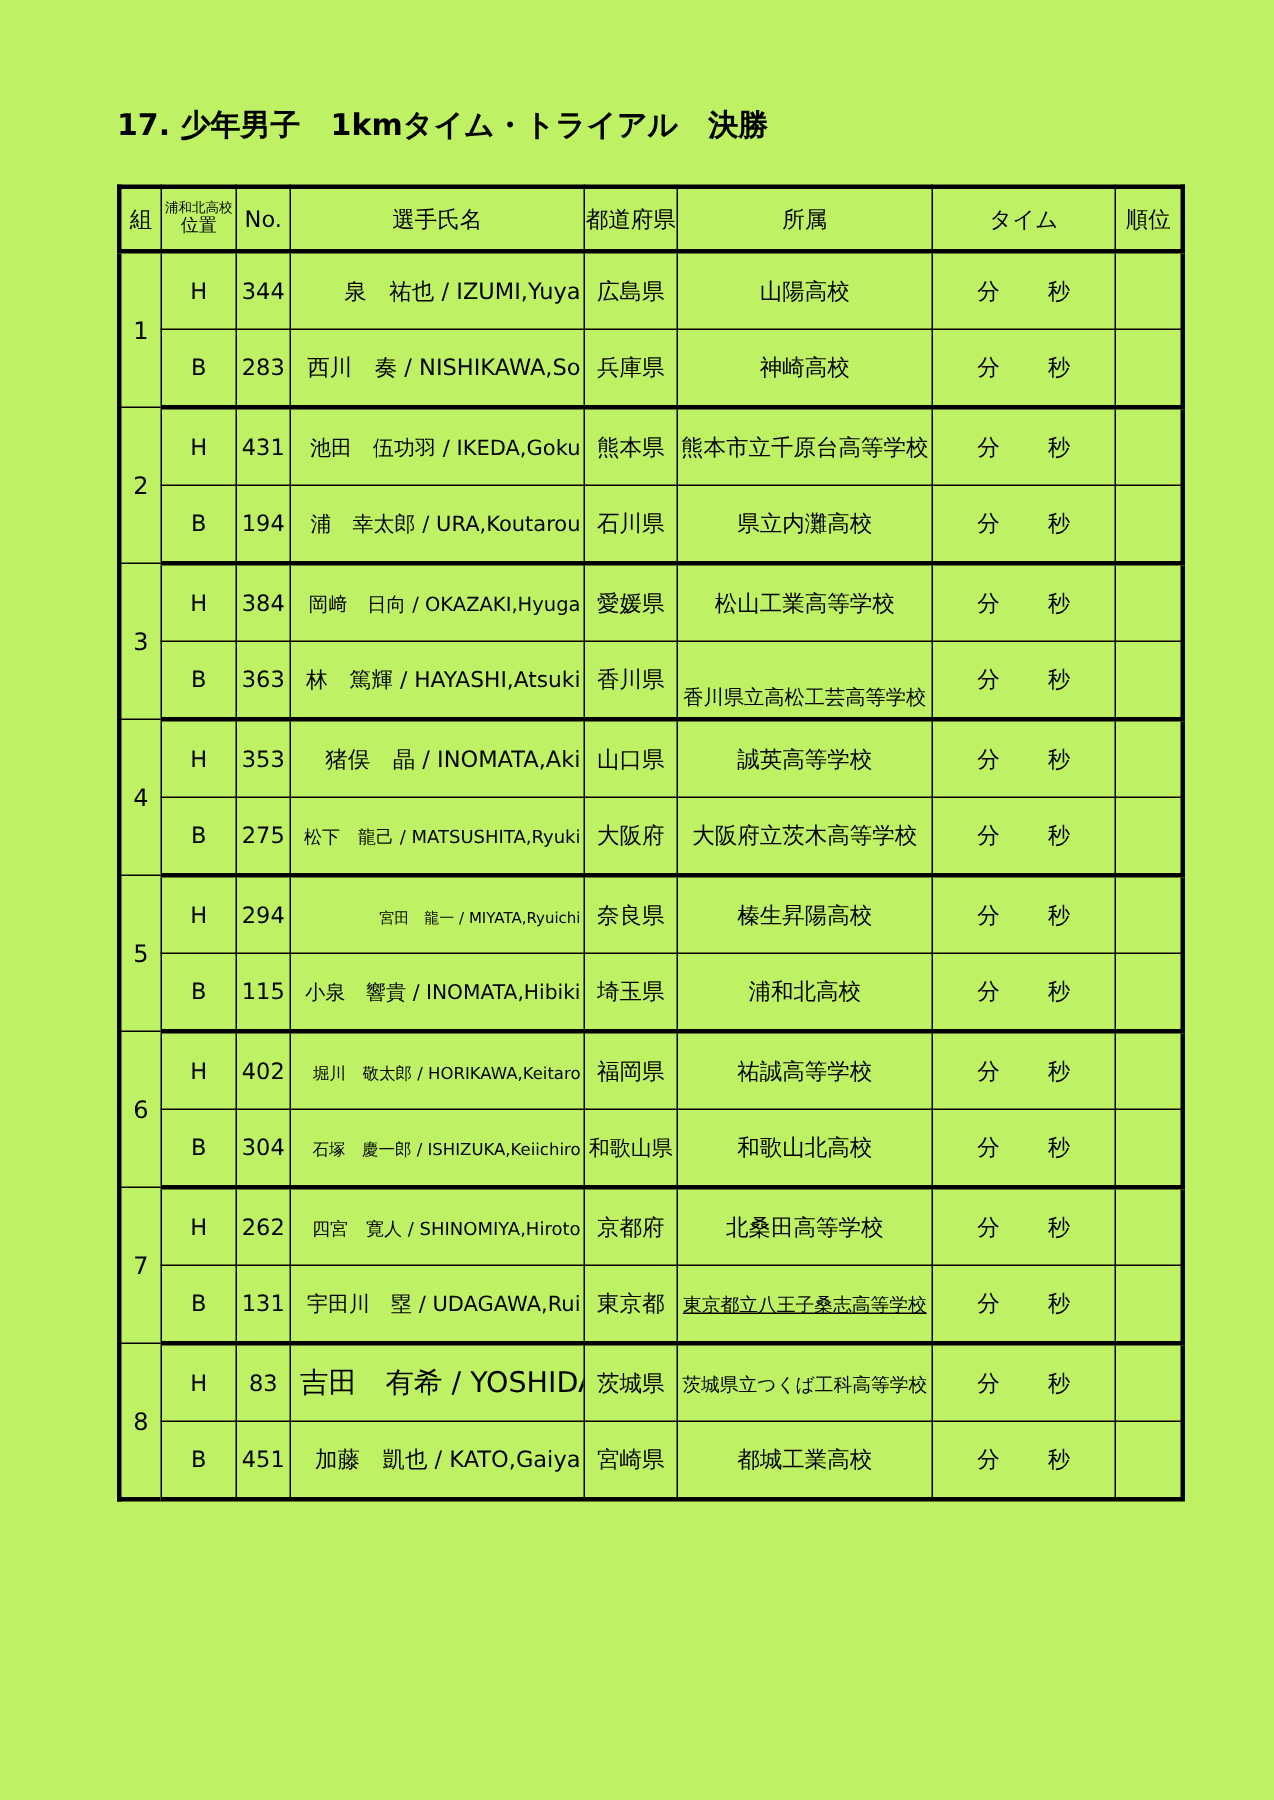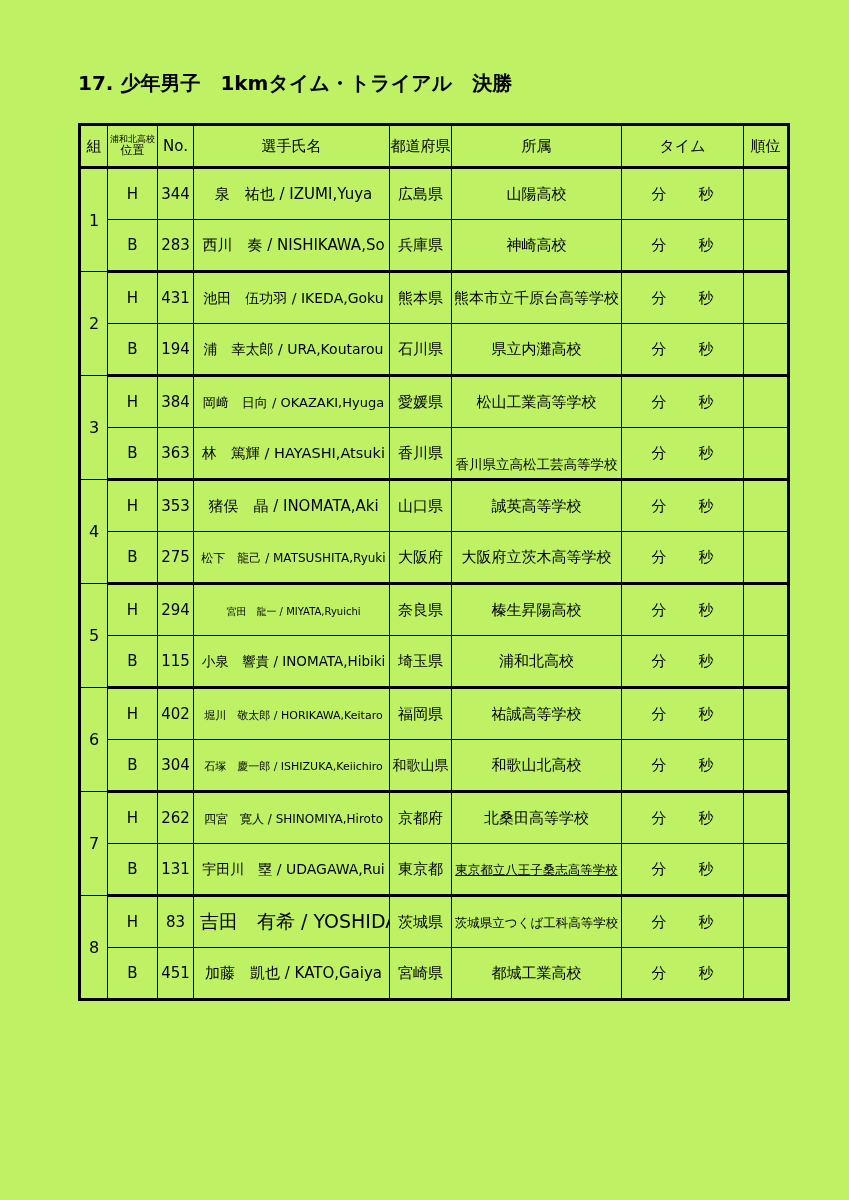--- a/index.html
+++ b/index.html
@@ -58,21 +58,21 @@
   tbody td {
     height: 50px;
     padding: 0;
     font-size: 15px;
     text-align: center;
     vertical-align: middle;
     overflow: hidden;
   }
   tr.group-end td { border-bottom: 3px solid #000; }
   td.group-cell { font-size: 16px; }
-  td.name-cell { text-align: center; padding-left: 6px; padding-right: 2px; margin-left: 40px; }
+  td.name-cell { text-align: right; padding-left: 6px; padding-right: 2px; margin-left: 40px; }
   td .fit { display: inline-block; white-space: nowrap; }
   td.time-cell .time-wrap {
     display: flex;
     justify-content: center;
     gap: 32px;
   }
 </style>
 </head>
 <body>
 

